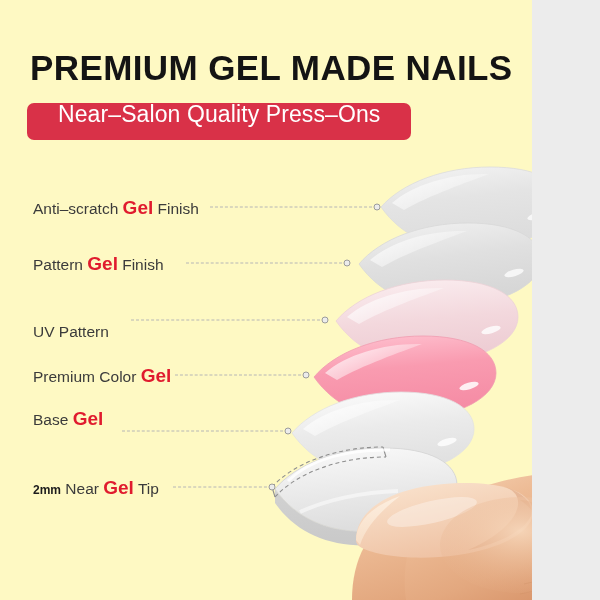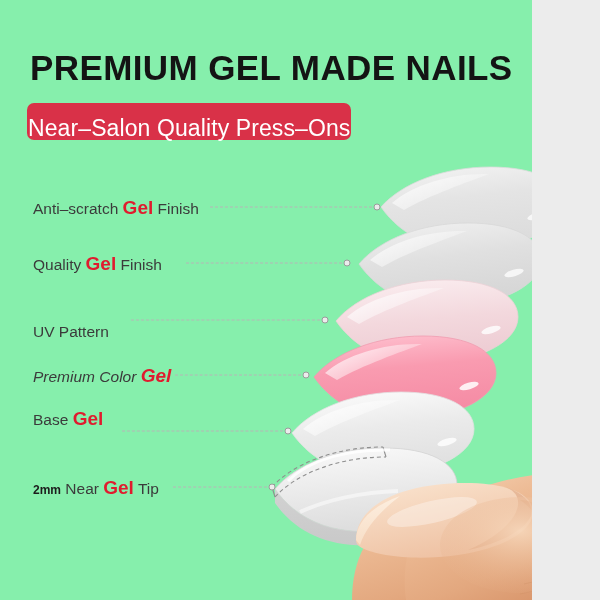--- a/index.html
+++ b/index.html
@@ -3,34 +3,34 @@
 <meta charset="utf-8">
 <style>
   html,body{margin:0;padding:0;}
   body{
     width:600px;height:600px;
     background:#ececec;
     font-family:"Liberation Sans", sans-serif;
     overflow:hidden;
     position:relative;
   }
-  #stage{position:relative;width:532px;height:600px;background:#86efac;overflow:hidden;}
+  #stage{position:relative;width:532px;height:600px;background:#fef9c3;overflow:hidden;}
 
   
   .title{
     position:absolute;left:30px;top:50px;
     font-size:35px;font-weight:700;letter-spacing:0.4px;
     color:#141414;white-space:nowrap;line-height:1;
   }
   .badge{
     position:absolute;left:27px;top:103px;
     height:37px;box-sizing:border-box;
-    padding:0 1px;border-radius:7px;
+    padding:0 31px;border-radius:7px;
     background:#d93148;
-    display:flex;align-items:flex-end;
+    display:flex;align-items:flex-start;
   }
   .badge-text{
     font-size:23px;color:#ffffff;white-space:nowrap;line-height:1;
     letter-spacing:0.1px;
   }
 
   
   .label{
     position:absolute;left:33px;
     white-space:nowrap;line-height:1;
@@ -222,20 +222,20 @@
       <div class="dot" style="left: 325px; top: 320px;"></div>
       <div class="leader" style="left: 175px; top: 375px; width: 131px;"></div>
       <div class="dot" style="left: 306px; top: 375px;"></div>
       <div class="leader" style="left: 122px; top: 431px; width: 166px;"></div>
       <div class="dot" style="left: 288px; top: 431px;"></div>
       <div class="leader" style="left: 173px; top: 487px; width: 99px;"></div>
       <div class="dot" style="left: 272px; top: 487px;"></div>
     </div>
   <div id="labels">
       <div class="label" style="top: 207px;"><span>Anti–scratch </span><span class="gel">Gel</span><span> Finish</span></div>
-      <div class="label" style="top: 263px;"><span>Quality </span><span class="gel">Gel</span><span> Finish</span></div>
+      <div class="label" style="top: 263px;"><span>Pattern </span><span class="gel">Gel</span><span> Finish</span></div>
       <div class="label" style="top: 332px;"><span>UV Pattern</span></div>
-      <div class="label" style="top: 375px; font-style: italic;"><span>Premium Color </span><span class="gel">Gel</span></div>
+      <div class="label" style="top: 375px;"><span>Premium Color </span><span class="gel">Gel</span></div>
       <div class="label" style="top: 418px;"><span>Base </span><span class="gel">Gel</span></div>
       <div class="label" style="top: 487px;"><span class="mm">2mm</span><span> Near </span><span class="gel">Gel</span><span> Tip</span></div>
     </div>
 
 </div>
 
 </body></html>

